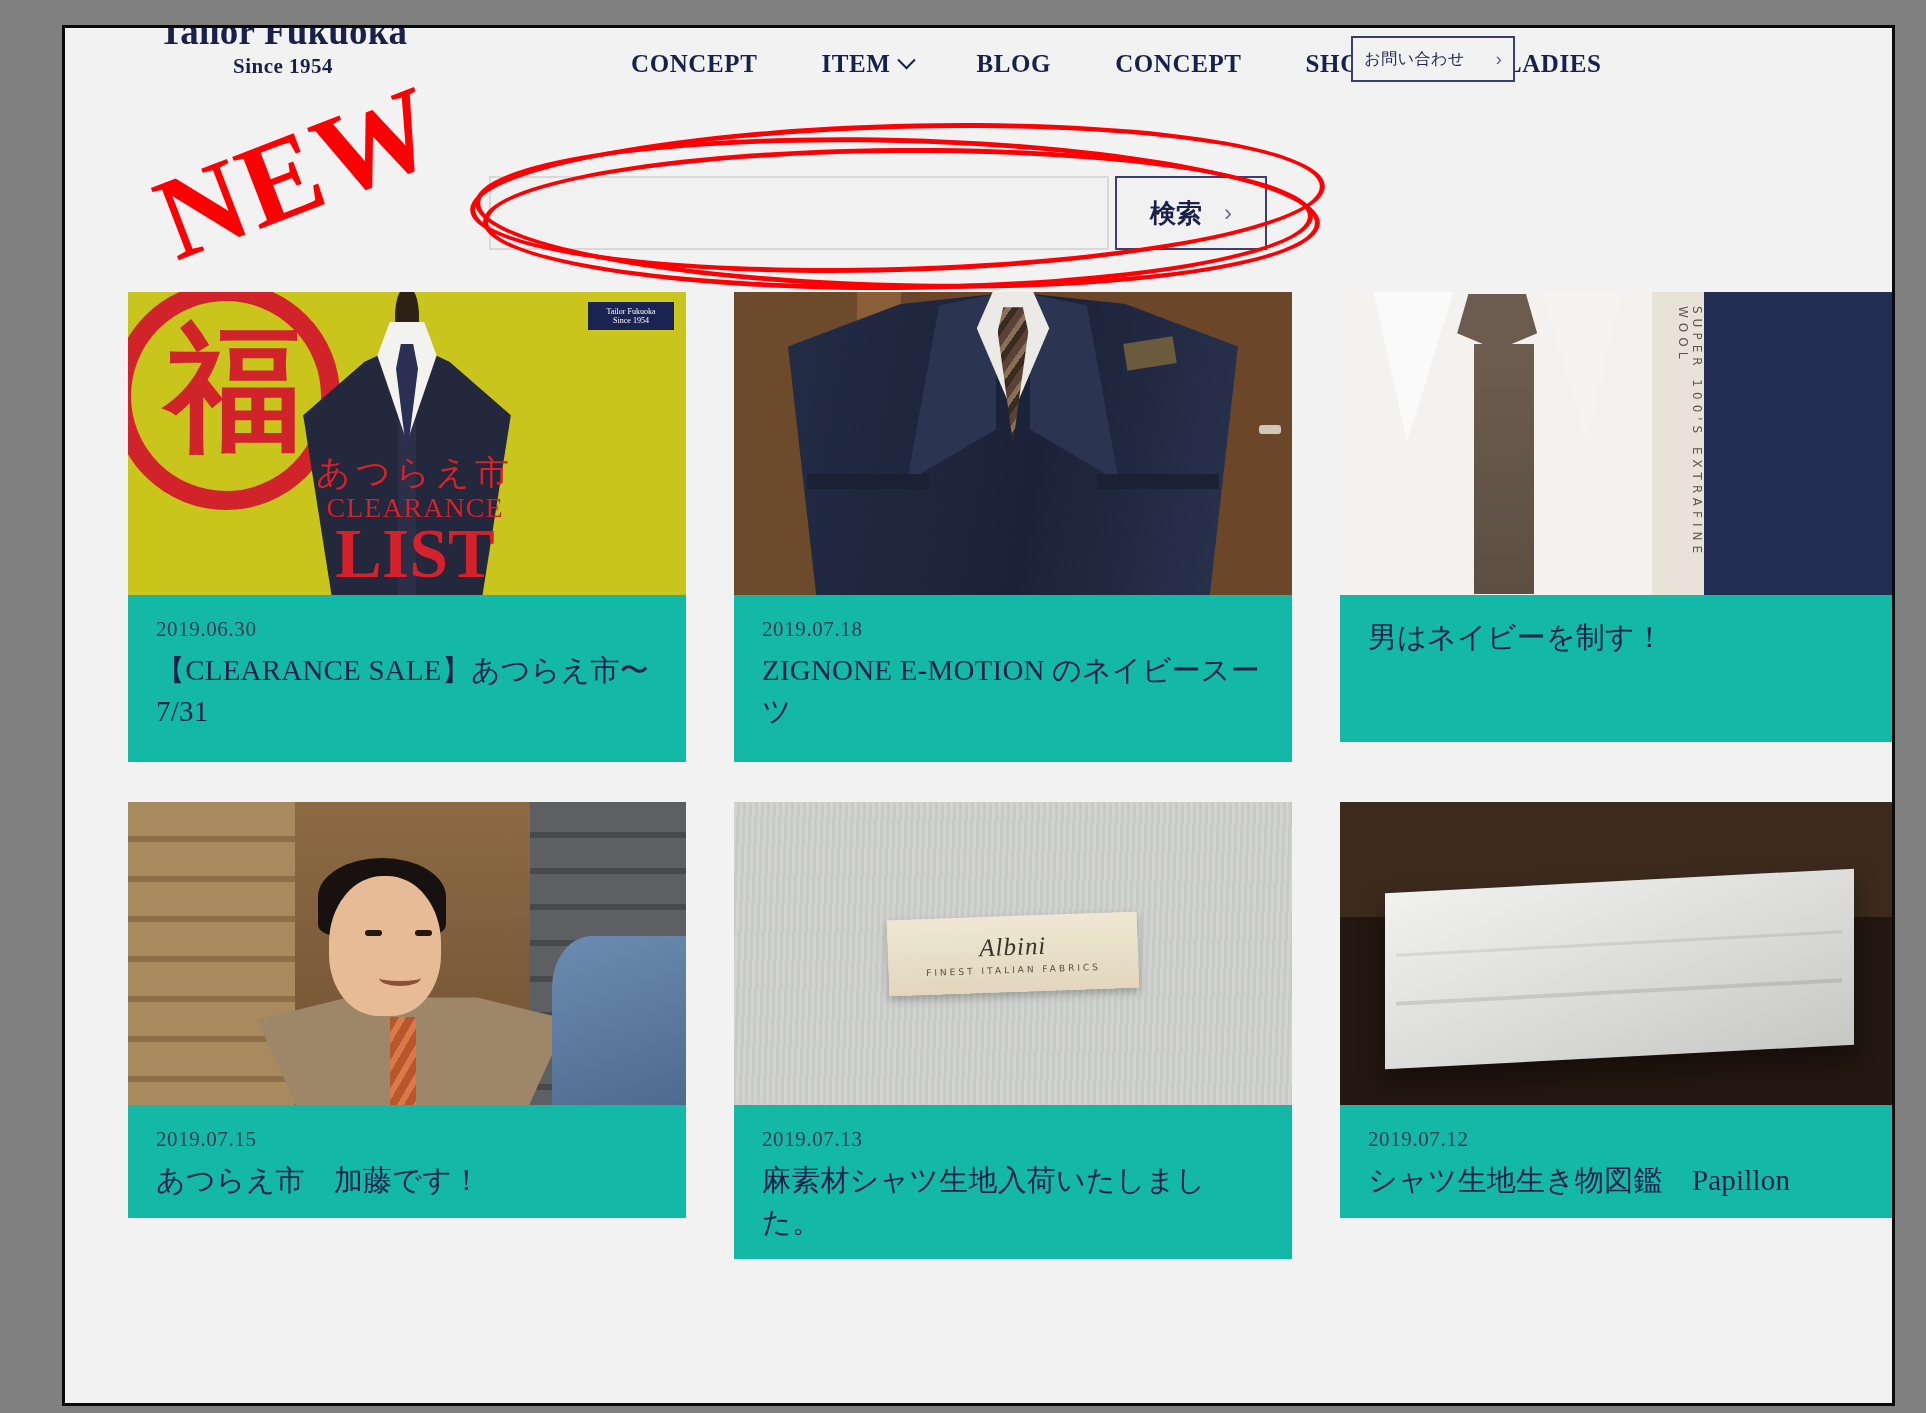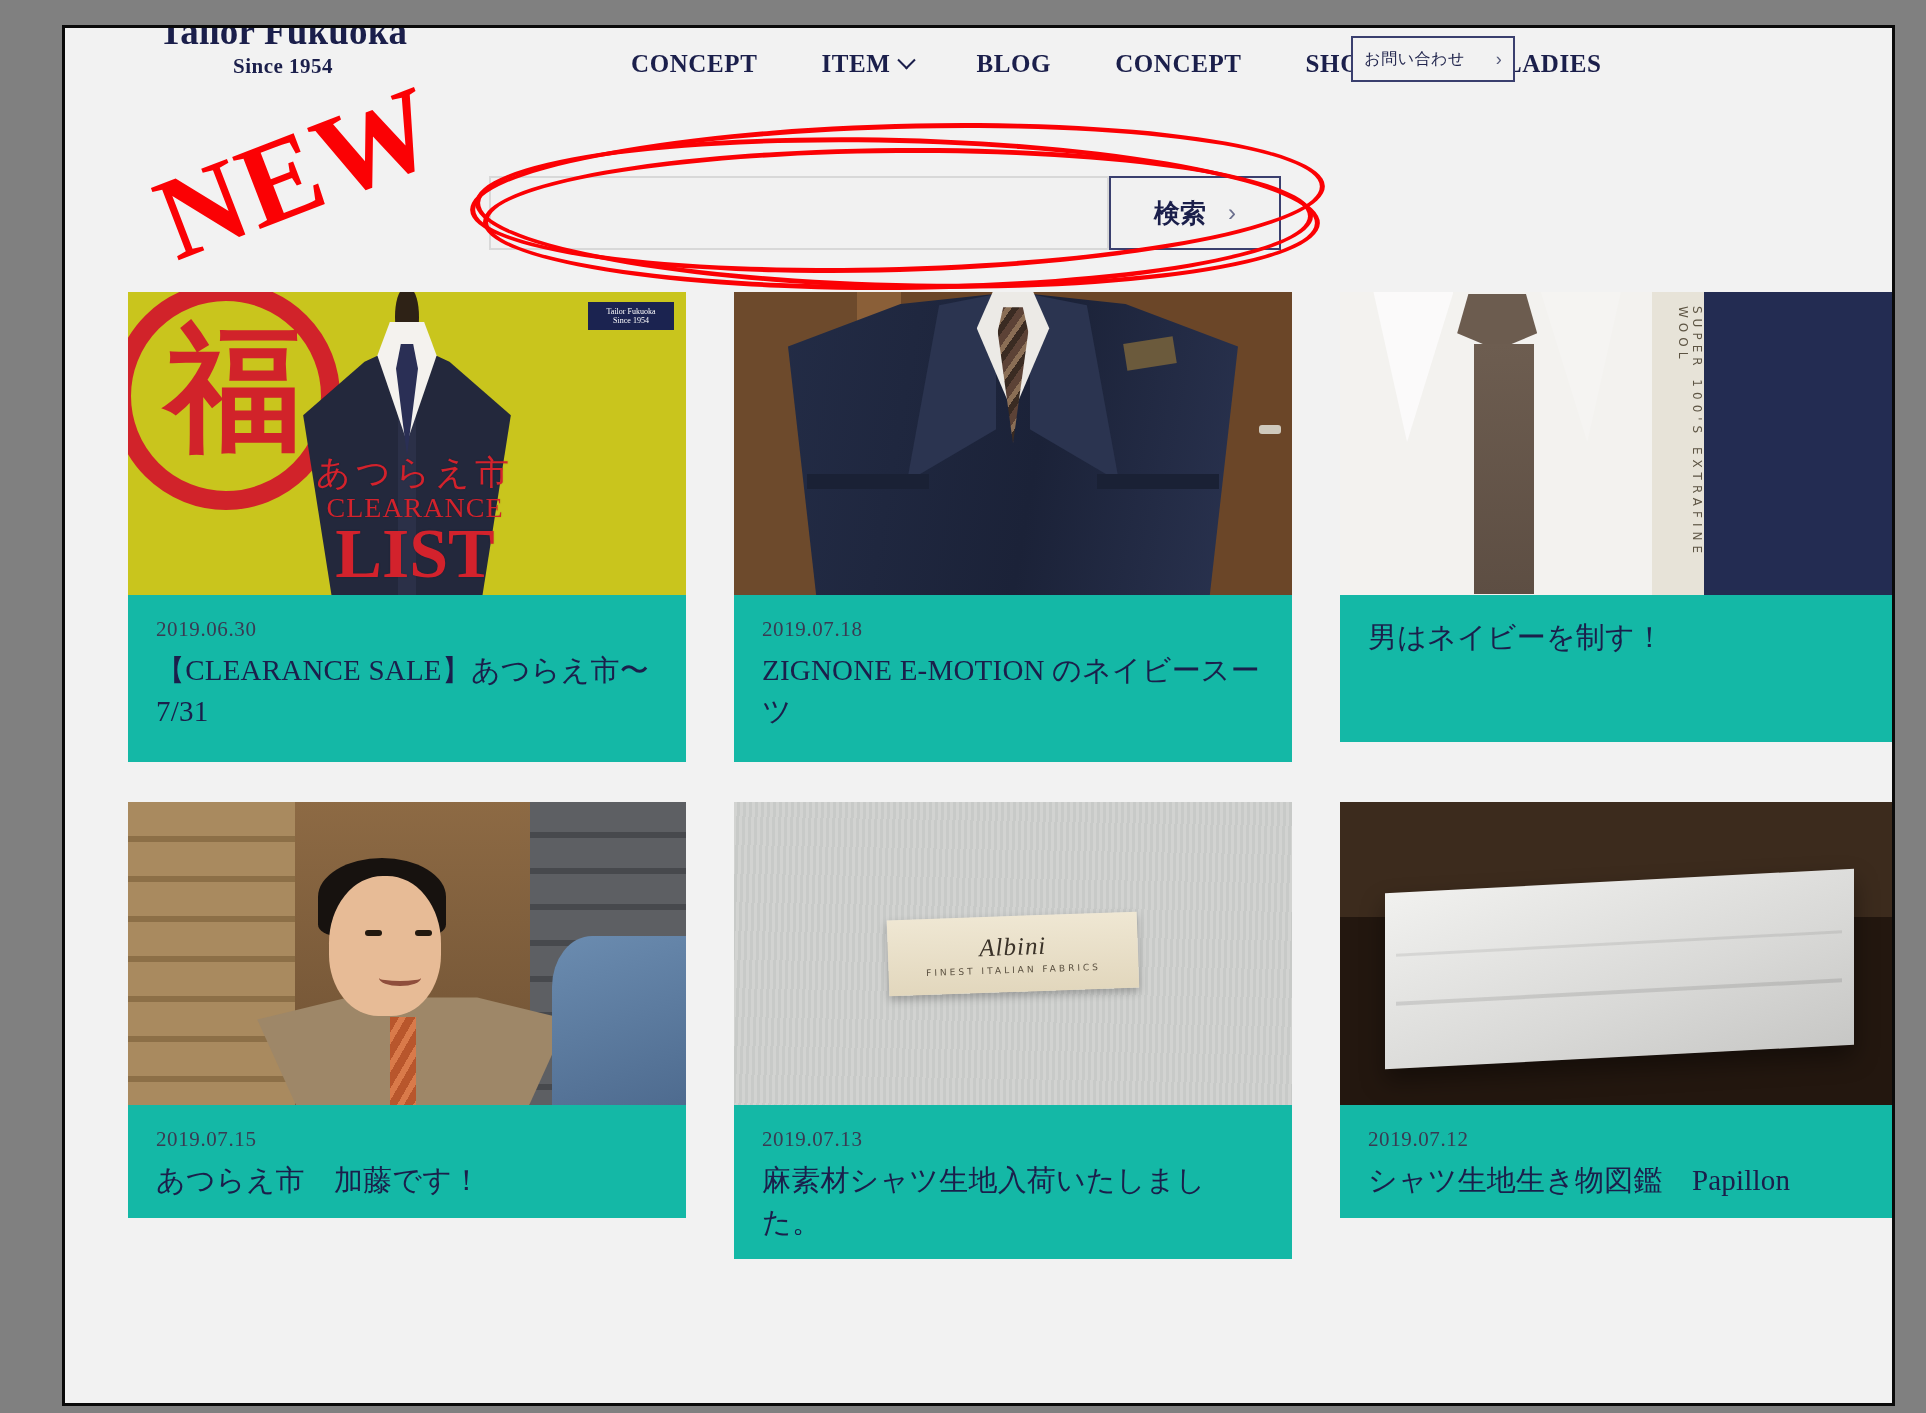--- a/index.html
+++ b/index.html
@@ -133,21 +133,22 @@
     height: 74px;
     background: #f1f1f1;
     border: 2px solid #d8d8d8;
     font-size: 22px;
     padding: 0 16px;
     font-family: "DejaVu Sans", "Liberation Sans", sans-serif;
     color: #333;
     outline: none;
   }
   .search-btn {
-    width: 172px;
+    margin-left: 6px;
+    width: 152px;
     height: 74px;
     border: 2px solid #3a3f6e;
     background: #f1f1f1;
     display: flex;
     align-items: center;
     justify-content: center;
     gap: 22px;
     cursor: pointer;
   }
   .search-btn-label {

